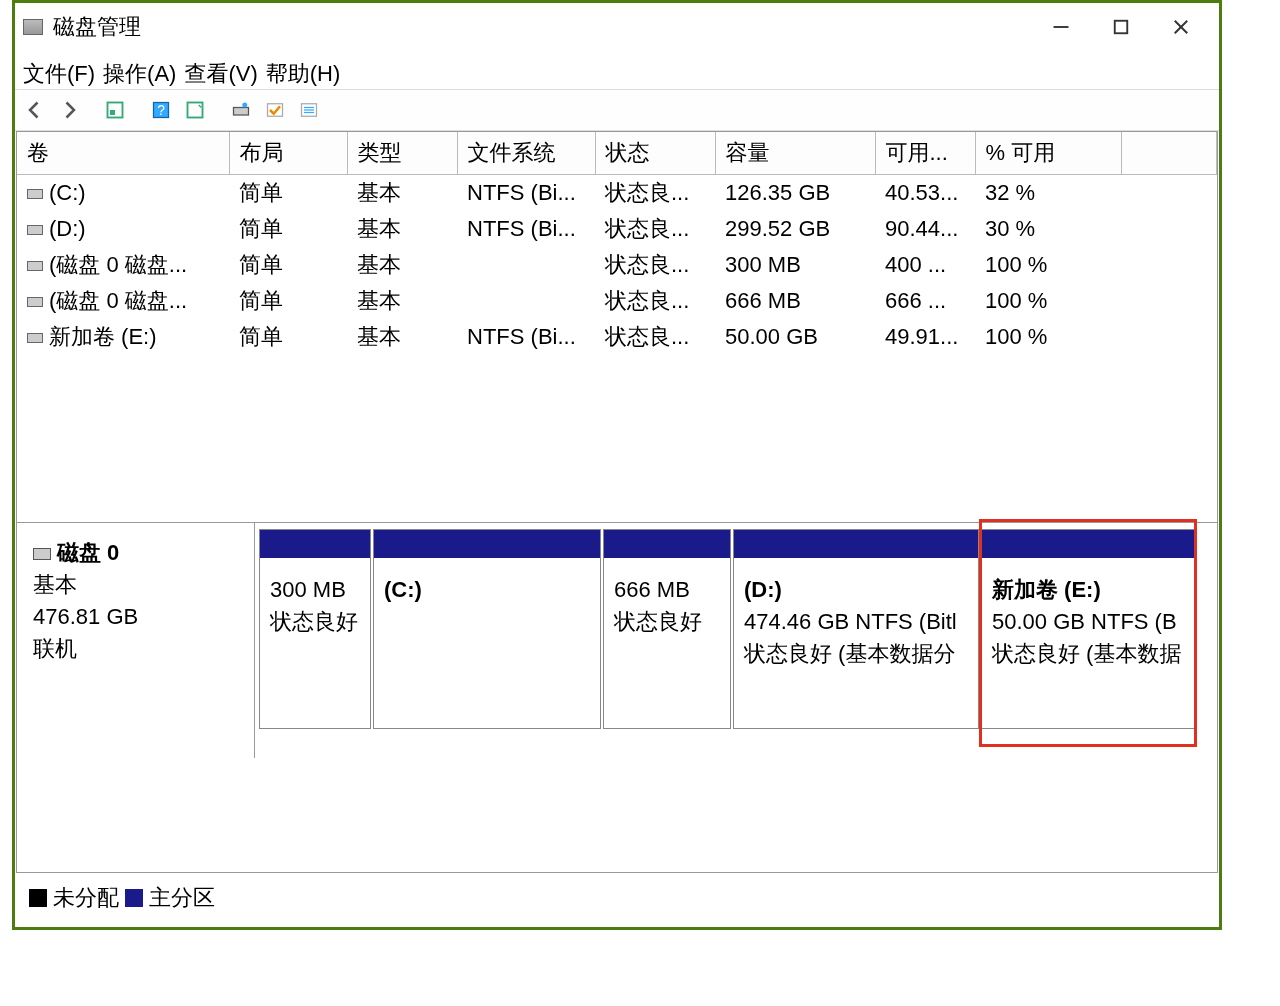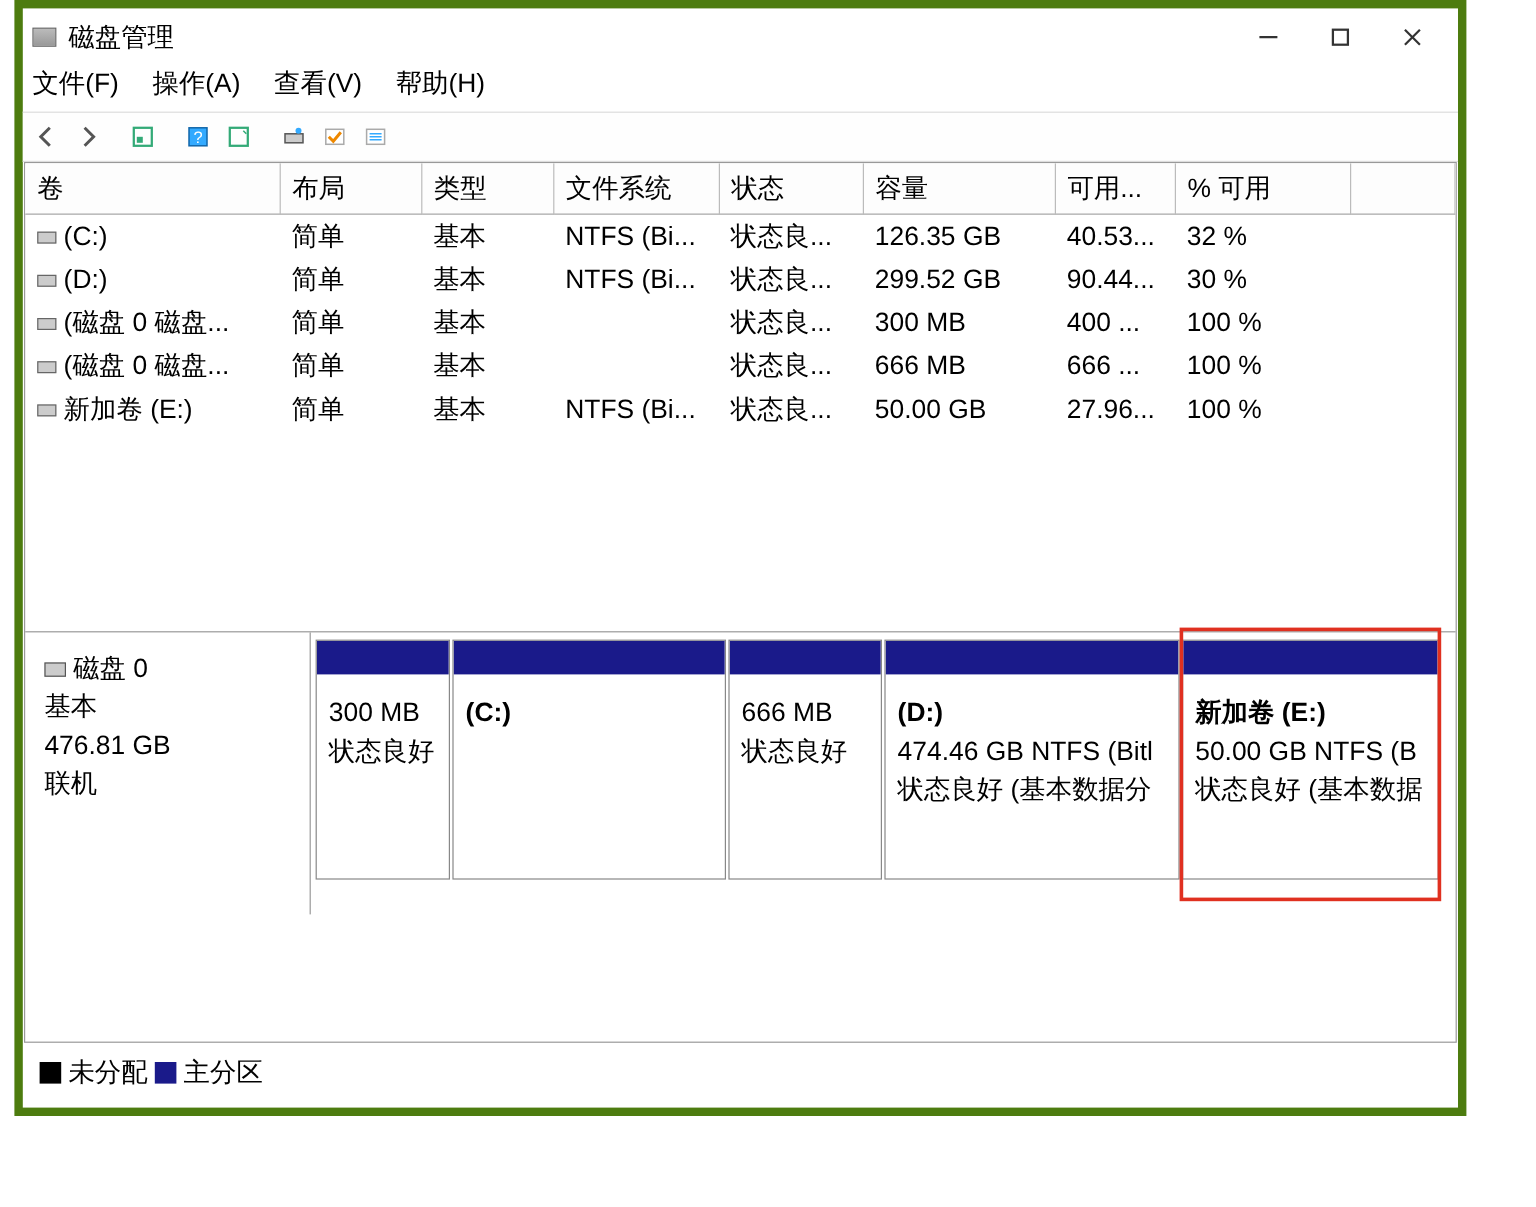--- a/index.html
+++ b/index.html
@@ -1,39 +1,39 @@
 <!DOCTYPE html>
 <html><head>
 <meta charset="utf-8">
 <style>
 * { box-sizing: border-box; margin: 0; padding: 0; }
 body { font-family: "Microsoft YaHei", "Segoe UI", sans-serif; font-size: 20px; background: #fff; width: 1280px; height: 1006px; overflow: hidden; }
-.window { width: 1210px; height: 930px; margin-left: 12px; margin-top: 0; border: 7px solid #4d7c0f; background: #fff; position: relative; }
+.window { width: 1210px; height: 930px; margin-left: 12px; margin-top: 0; border: 3px solid #4d7c0f; background: #fff; position: relative; }
 .titlebar { height: 48px; display: flex; align-items: center; padding: 0 8px; }
 .titlebar .app-icon { width: 20px; height: 16px; background: linear-gradient(#bbb,#999); border: 1px solid #666; margin-right: 10px; }
 .titlebar .title { flex: 1; font-size: 22px; }
 .win-controls { display: flex; height: 100%; }
 .win-controls .btn { width: 60px; display: flex; align-items: center; justify-content: center; font-size: 22px; cursor: pointer; }
-.menubar { height: 38px; display: flex; align-items: flex-start; padding: 0 8px; gap: 28px; font-size: 22px; }
+.menubar { height: 38px; display: flex; align-items: flex-end; padding: 0 8px; gap: 8px; font-size: 22px; }
 .menubar .mi { cursor: pointer; }
 .toolbar { height: 42px; border-top: 1px solid #ddd; border-bottom: 1px solid #ddd; display: flex; align-items: center; padding: 0 6px; gap: 6px; background: #fefefe; }
 .tbtn { width: 28px; height: 28px; display: flex; align-items: center; justify-content: center; border: 1px solid transparent; cursor: pointer; }
 .tsep { width: 6px; }
 .icon-svg { width: 20px; height: 20px; }
 .content { position: absolute; left: 1px; right: 1px; top: 128px; bottom: 54px; border: 1px solid #999; display: flex; flex-direction: column; }
 .vol-table { width: 100%; border-collapse: collapse; }
 .vol-table th { text-align: left; font-weight: normal; font-size: 22px; padding: 6px 10px; background: #fdfdfd; border: 1px solid #bbb; border-top: none; }
 .vol-table th:first-child { border-left: none; }
 .vol-table td { font-size: 22px; padding: 3px 10px; white-space: nowrap; overflow: hidden; }
 .vol-table td .disk-ic { display: inline-block; width: 16px; height: 10px; background: #ccc; border: 1px solid #666; margin-right: 6px; vertical-align: middle; }
 .lower { flex: 1; display: flex; flex-direction: column; }
 .upper-pane { height: 390px; overflow: hidden; }
 .disk-pane { border-top: 1px solid #999; flex: 0 0 236px; display: flex; position: relative; }
 .disk-info { width: 238px; border-right: 1px solid #999; padding: 14px 12px 8px 16px; font-size: 22px; line-height: 1.45; }
-.disk-info .dname { font-weight: normal; }
+.disk-info .dname { font-weight: bold; }
 .disk-info .disk-ic2 { display: inline-block; width: 18px; height: 12px; background: #ccc; border: 1px solid #555; margin-right: 6px; vertical-align: middle; }
 .part-area { flex: 1; position: relative; padding: 6px 0 6px 4px; }
 .part-row { display: flex; height: 200px; }
 .part { border: 1px solid #888; margin-right: 2px; display: flex; flex-direction: column; overflow: hidden; }
 .part .stripe { height: 28px; background: #1a1a8a; }
 .part .pbody { padding: 16px 10px 6px 10px; font-size: 22px; line-height: 1.45; overflow: hidden; white-space: nowrap; }
 .part .pbody .pname { font-weight: bold; }
 .highlight-box { position: absolute; border: 3px solid #e03020; pointer-events: none; }
 .legend { position: absolute; left: 14px; bottom: 14px; font-size: 22px; display: flex; align-items: center; gap: 6px; }
 .legend .sw { width: 18px; height: 18px; display: inline-block; }
@@ -201,21 +201,21 @@
               <td>100 %</td>
               <td></td>
             </tr>
             <tr>
               <td><span class="disk-ic"></span>新加卷 (E:)</td>
               <td>简单</td>
               <td>基本</td>
               <td>NTFS (Bi...</td>
               <td>状态良...</td>
               <td>50.00 GB</td>
-              <td>27.96...</td>
+              <td>49.91...</td>
               <td>100 %</td>
               <td></td>
             </tr>
           </tbody>
       </table>
     </div>
 
     <div class="disk-pane">
       <div class="disk-info">
         <div><span class="disk-ic2"></span><span class="dname">磁盘 0</span></div>

